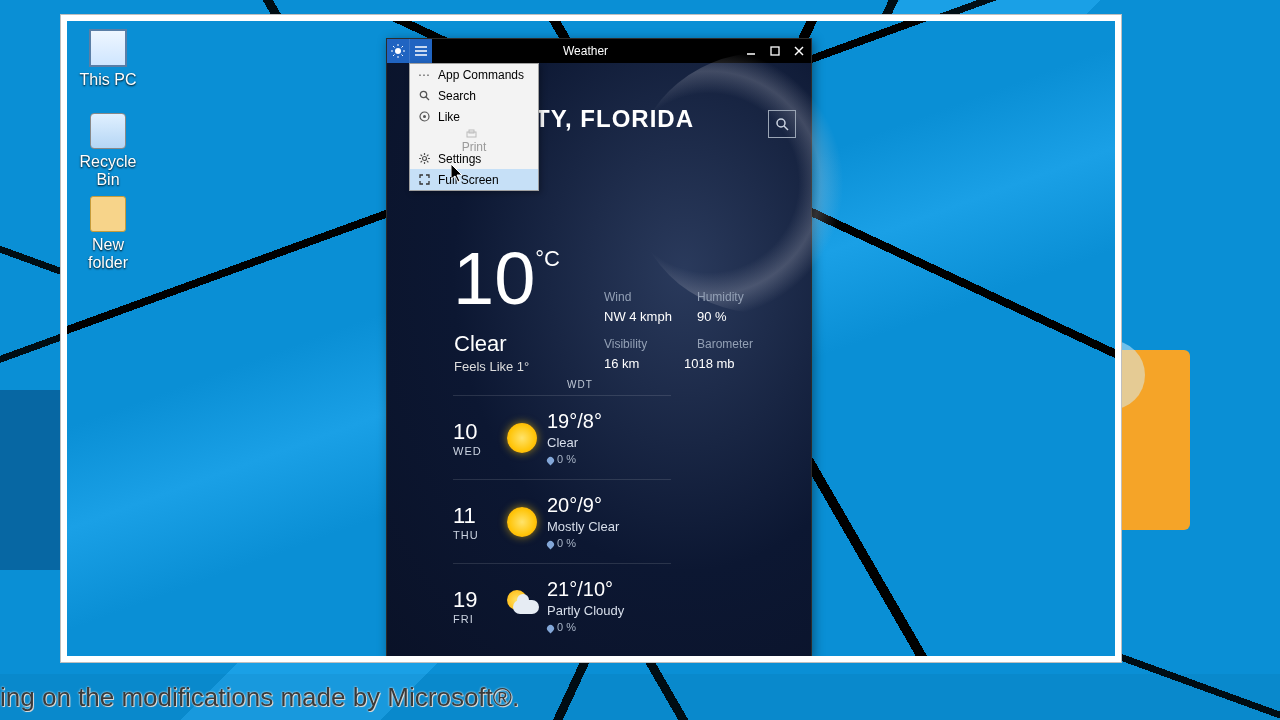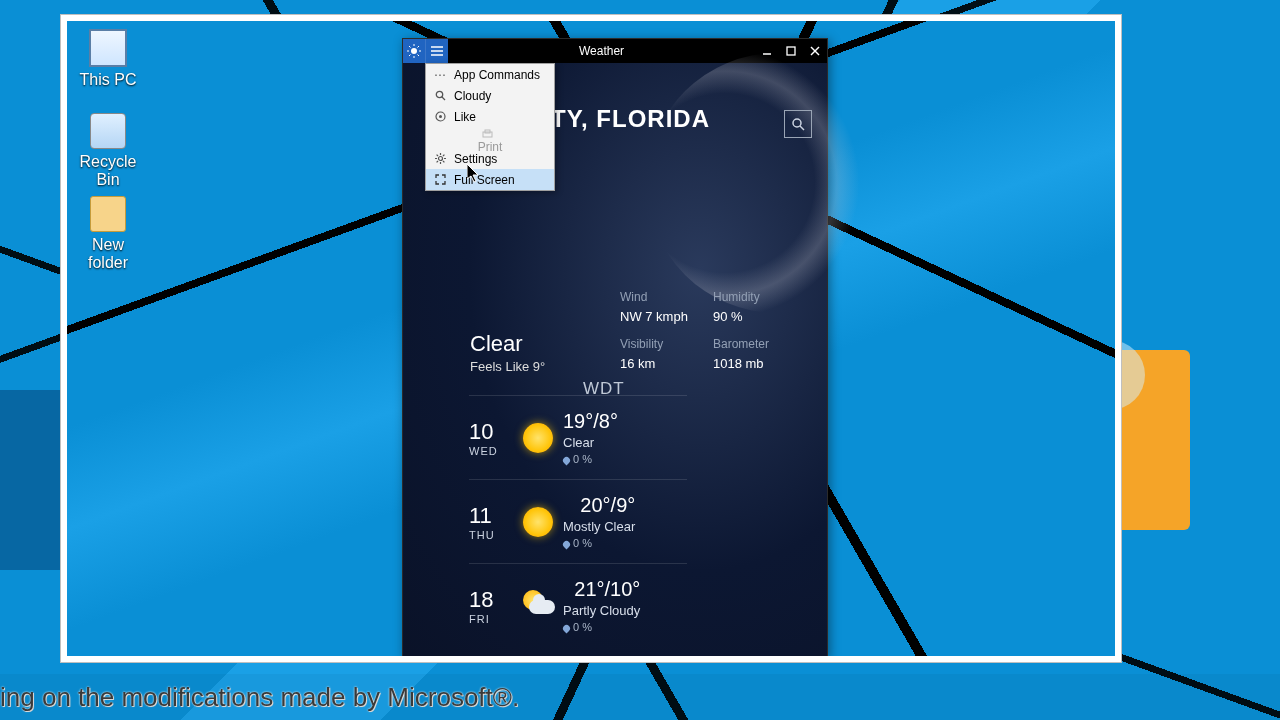--- a/index.html
+++ b/index.html
@@ -22,51 +22,51 @@
     linear-gradient(60deg, transparent 60%,#000 60%,#000 60.8%,transparent 60.8%),
     linear-gradient(160deg,transparent 30%,#000 30%,#000 30.8%,transparent 30.8%),
     linear-gradient(25deg, transparent 70%,#000 70%,#000 70.8%,transparent 70.8%);}
   
   .dicon{position:absolute;width:70px;text-align:center;color:#fff;font-size:16px;text-shadow:0 1px 2px #000;}
   .dicon .pic{width:34px;height:34px;margin:0 auto 4px;background:#fff;border:1px solid #888;position:relative;}
   .dicon.pc .pic{background:linear-gradient(#eef6ff,#cfe6ff);border:2px solid #5a7ea6;}
   .dicon.bin .pic{background:linear-gradient(#e0f0ff,#b5d6f5);border-radius:4px;}
   .dicon.folder .pic{background:#f7d48a;border:1px solid #c59b3a;border-radius:3px;}
   
-  .win{position:absolute;left:319px;top:17px;width:424px;height:618px;background:#0c1630;border:1px solid #2b2b2b;box-shadow:2px 2px 10px rgba(0,0,0,0.4);margin-left:16px;}
+  .win{position:absolute;left:319px;top:17px;width:424px;height:618px;background:#0c1630;border:1px solid #2b2b2b;box-shadow:2px 2px 10px rgba(0,0,0,0.4);}
   .titlebar{height:24px;background:#000;color:#fff;display:flex;align-items:stretch;font-size:12px;}
   .tb-icon{width:22px;background:#2064c1;display:flex;align-items:center;justify-content:center;}
   .tb-menu{width:22px;background:#2064c1;display:flex;align-items:center;justify-content:center;border-left:1px solid rgba(255,255,255,0.12);}
   .tb-title{flex:1;text-align:center;line-height:24px;}
   .tb-btn{width:24px;display:flex;align-items:center;justify-content:center;color:#fff;}
   .winbody{position:absolute;left:0;right:0;top:24px;bottom:0;background:radial-gradient(ellipse at 70% 35%,#2a3a5c 0%,#0c1732 55%,#0a1228 100%);color:#fff;}
   .moon{position:absolute;right:-80px;top:-10px;width:260px;height:260px;border-radius:50%;background:radial-gradient(circle at 30% 50%,rgba(255,255,255,0) 40%,rgba(200,200,210,0.25) 50%,rgba(0,0,0,0) 60%);} 
   .loc{position:absolute;left:122px;top:42px;font-size:24px;font-weight:600;letter-spacing:1px;}
   .date{position:absolute;left:122px;top:78px;font-size:14px;letter-spacing:2px;color:#e6e6e6;}
   .searchbtn{position:absolute;right:15px;top:47px;width:26px;height:26px;border:1px solid #9aa5b5;display:flex;align-items:center;justify-content:center;}
   .temp{position:absolute;left:66px;top:173px;font-size:74px;font-weight:200;}
   .temp .unit{font-size:22px;vertical-align:top;position:relative;top:10px;}
   .cond{position:absolute;left:67px;top:268px;font-size:22px;}
   .feels{position:absolute;left:67px;top:296px;font-size:13px;color:#ddd;}
   .stat{position:absolute;font-size:12px;color:#93a0b5;}
   .statv{position:absolute;font-size:13px;color:#fff;}
-  .wdt{position:absolute;left:180px;top:316px;font-size:17px;color:#bfc8d6;letter-spacing:1px;}
+  .wdt{position:absolute;left:180px;top:316px;font-size:10px;color:#bfc8d6;letter-spacing:1px;}
   .forecast{position:absolute;left:66px;top:332px;right:140px;}
   .frow{display:flex;align-items:center;border-top:1px solid rgba(255,255,255,0.12);padding:14px 0;}
   .frow:first-child{border-top:1px solid rgba(255,255,255,0.12);}
   .fday{width:44px;}
   .fday .n{font-size:22px;}
   .fday .d{font-size:11px;letter-spacing:1px;color:#cbd3e0;}
   .ficon{width:50px;display:flex;justify-content:center;}
   .sun{width:30px;height:30px;border-radius:50%;background:radial-gradient(circle,#ffe36b 0%,#ffc50a 60%,#ff9d00 100%);box-shadow:0 0 8px rgba(255,200,0,0.6);}
   .cloud{position:relative;width:34px;height:20px;}
   .cloud .s{position:absolute;left:2px;top:-6px;width:20px;height:20px;border-radius:50%;background:radial-gradient(circle,#ffe36b,#ffb300);}
   .cloud .c{position:absolute;left:8px;top:4px;width:26px;height:14px;background:#e6ecf3;border-radius:10px;}
   .cloud .c::before{content:"";position:absolute;left:4px;top:-6px;width:12px;height:12px;background:#e6ecf3;border-radius:50%;}
-  .fdet .t{font-size:20px;text-align:right;}
+  .fdet .t{font-size:20px;}
   .fdet .c{font-size:13px;color:#d8dfeb;margin-top:2px;}
   .fdet .p{font-size:11px;color:#a8b4c6;margin-top:3px;}
   .drop{display:inline-block;width:7px;height:7px;background:#83a7d8;border-radius:50% 50% 50% 0;transform:rotate(-45deg);margin-right:3px;vertical-align:middle;}
   
   .menu{position:absolute;left:22px;top:24px;width:128px;background:#f3f3f3;color:#000;border:1px solid #a0a0a0;box-shadow:2px 2px 6px rgba(0,0,0,0.3);font-size:12px;}
   .mi{display:flex;align-items:center;padding:2px 6px;height:17px;}
   .mi.hl{background:#c6e0f7;}
   .mi.dis{color:#9a9a9a;flex-direction:column;}
   .mi .mic{width:16px;display:flex;justify-content:center;margin-right:6px;color:#555;}
   .mi.dis .mic{color:#bbb;}
@@ -149,31 +149,34 @@
         <div class="moon"></div>
         <div class="loc">CITY, FLORIDA</div>
         <div class="date">ER</div>
         <div class="searchbtn">
           <svg width="14" height="14">
               <circle cx="6" cy="6" r="4" fill="none" stroke="#cdd5e2" stroke-width="1.5"></circle>
               <line x1="9" y1="9" x2="13" y2="13" stroke="#cdd5e2" stroke-width="1.5"></line>
             </svg>
         </div>
 
+        <div class="temp">
+          <span>10</span><span class="unit">°C</span>
+        </div>
         <div class="cond">Clear</div>
-        <div class="feels">Feels Like 9°</div>
+        <div class="feels">Feels Like 1°</div>
 
         <div class="stat" style="left:217px;top:227px">Wind</div>
-        <div class="statv" style="left:217px;top:246px">NW 7 kmph</div>
+        <div class="statv" style="left:217px;top:246px">NW 4 kmph</div>
         <div class="stat" style="left:310px;top:227px">Humidity</div>
         <div class="statv" style="left:310px;top:246px">90 %</div>
         <div class="stat" style="left:217px;top:274px">Visibility</div>
         <div class="statv" style="left:217px;top:293px">16 km</div>
         <div class="stat" style="left:310px;top:274px">Barometer</div>
-        <div class="statv" style="left:310px;top:293px">1018 mb</div>
+        <div class="statv" style="left:297px;top:293px">1018 mb</div>
 
         <div class="wdt">WDT</div>
 
         <div class="forecast">
           <div class="frow">
             <div class="fday">
                 <div class="n">10</div>
                 <div class="d">WED</div>
               </div>
             <div class="ficon">
@@ -194,21 +197,21 @@
                 <div class="sun"></div>
               </div>
             <div class="fdet">
                 <div class="t">20°/9°</div>
                 <div class="c">Mostly Clear</div>
                 <div class="p"><span class="drop"></span><span>0 %</span></div>
               </div>
           </div>
           <div class="frow">
             <div class="fday">
-                <div class="n">18</div>
+                <div class="n">19</div>
                 <div class="d">FRI</div>
               </div>
             <div class="ficon">
                 <div class="cloud">
                   <div class="s"></div>
                   <div class="c"></div>
                 </div>
               </div>
             <div class="fdet">
                 <div class="t">21°/10°</div>
@@ -224,21 +227,21 @@
           <span class="mic">⋯</span>
           <span>App Commands</span>
         </div>
         <div class="mi">
           <span class="mic">
               <svg width="11" height="11">
                 <circle cx="4.5" cy="4.5" r="3.2" fill="none" stroke="#555" stroke-width="1.3"></circle>
                 <line x1="7" y1="7" x2="10" y2="10" stroke="#555" stroke-width="1.3"></line>
               </svg>
             </span>
-          <span>Cloudy</span>
+          <span>Search</span>
         </div>
         <div class="mi">
           <span class="mic">
               <svg width="11" height="11">
                 <circle cx="5.5" cy="5.5" r="4.5" fill="none" stroke="#555" stroke-width="1.2"></circle>
                 <circle cx="5.5" cy="5.5" r="1.5" fill="#555"></circle>
               </svg>
             </span>
           <span>Like</span>
         </div>

